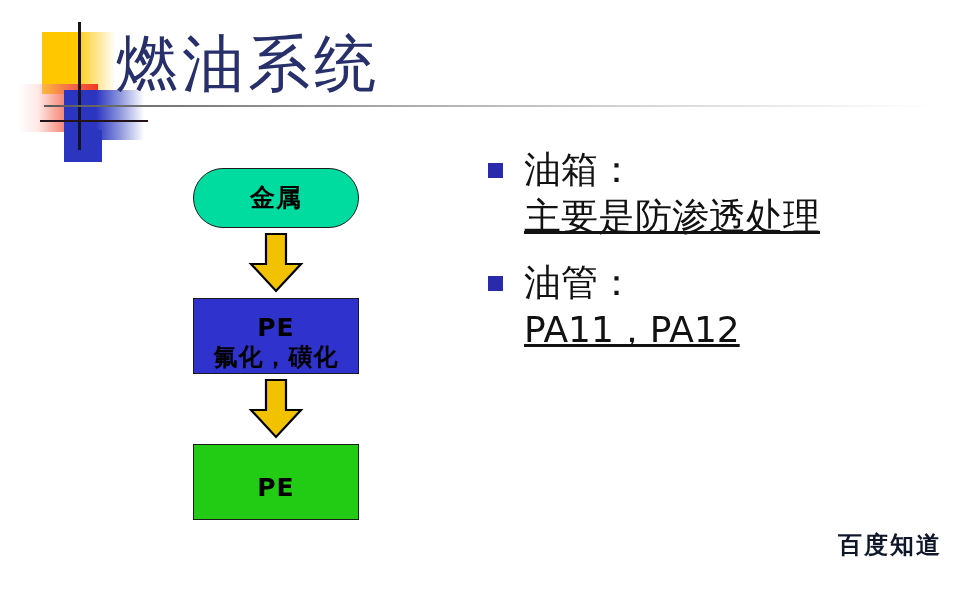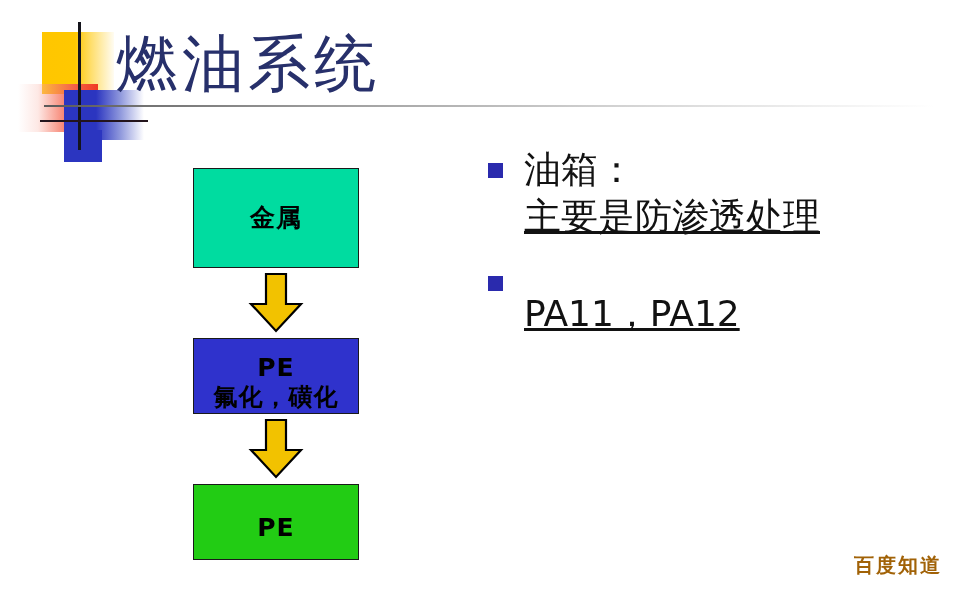--- a/index.html
+++ b/index.html
@@ -108,25 +108,26 @@
     border: 1px solid #1a1a1a;
     text-align: center;
     color: #000000;
     font-family: "DejaVu Sans", sans-serif;
     font-weight: bold;
     line-height: 1.18;
     padding: 6px 0 8px 0;
   }
   .flow-box.b1 {
     background: #00DCA0;
-    height: 100px;
-    display: flex;
-    align-items: center;
-    justify-content: center;
-    padding: 0;
+    height: 60px;
+    display: flex;
+    align-items: center;
+    justify-content: center;
+    padding: 0;
+    border-radius: 30px;
   }
   .flow-box.b2 {
     background: #2F32CC;
     height: 76px;
     display: flex;
     flex-direction: column;
     align-items: center;
     justify-content: center;
     padding: 0;
   }
@@ -204,25 +205,25 @@
   .bullet-sub.latin {
     font-family: "DejaVu Sans", sans-serif;
     font-size: 36px;
     letter-spacing: 0px;
   }
 
   
   .watermark {
     position: absolute;
     right: 18px;
-    bottom: 10px;
-    font-family: "DejaVu Sans", sans-serif;
-    font-size: 20px;
-    font-weight: bold;
-    color: #a16207;
+    bottom: 28px;
+    font-family: "DejaVu Sans", sans-serif;
+    font-size: 24px;
+    font-weight: bold;
+    color: #0f172a;
     letter-spacing: 2px;
   }
 </style>
 </head>
 <body>
 
 <div id="slide">
 
   <div class="logo-mark">
     <div class="logo-yellow"></div>
@@ -271,20 +272,21 @@
       <div class="bullet-head">
         <span class="bullet-square"></span>
         <span class="bullet-text">油箱：</span>
       </div>
       <div class="bullet-sub">主要是防渗透处理</div>
     </div>
 
     <div class="bullet-group">
       <div class="bullet-head">
         <span class="bullet-square"></span>
+        <span class="bullet-text">油管：</span>
       </div>
       <div class="bullet-sub latin">PA11，PA12</div>
     </div>
 
   </div>
 
   <div class="watermark">百度知道</div>
 
 </div>
 

